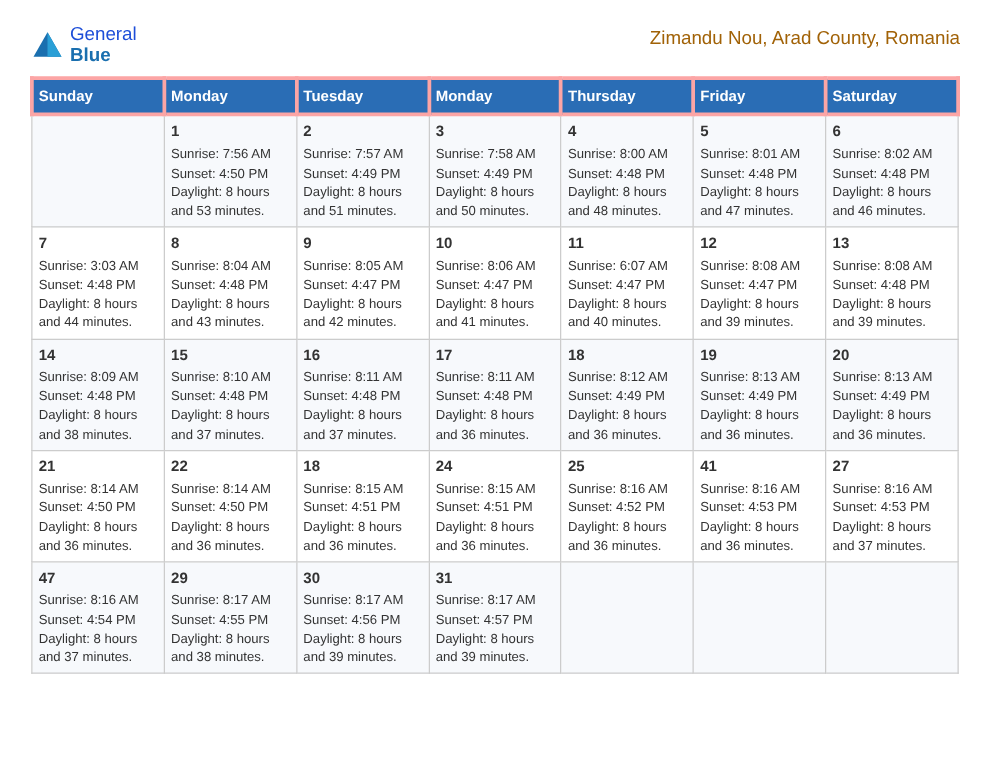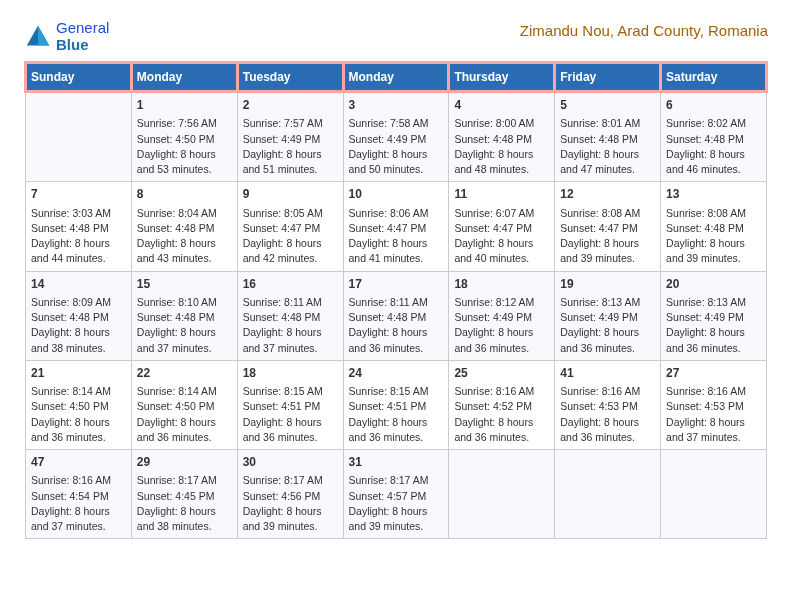--- a/index.html
+++ b/index.html
@@ -218,21 +218,21 @@
         </td>
         <td>
           <div class="day-cell-content"><span class="day-number">27</span><span>Sunrise: 8:16 AM</span><br><span>Sunset: 4:53 PM</span><br><span>Daylight: 8 hours and 37 minutes.</span></div>
         </td>
       </tr>
       <tr>
         <td>
           <div class="day-cell-content"><span class="day-number">47</span><span>Sunrise: 8:16 AM</span><br><span>Sunset: 4:54 PM</span><br><span>Daylight: 8 hours and 37 minutes.</span></div>
         </td>
         <td>
-          <div class="day-cell-content"><span class="day-number">29</span><span>Sunrise: 8:17 AM</span><br><span>Sunset: 4:45 PM</span><br><span>Daylight: 8 hours and 38 minutes.</span></div>
+          <div class="day-cell-content"><span class="day-number">29</span><span>Sunrise: 8:17 AM</span><br><span>Sunset: 4:55 PM</span><br><span>Daylight: 8 hours and 38 minutes.</span></div>
         </td>
         <td>
           <div class="day-cell-content"><span class="day-number">30</span><span>Sunrise: 8:17 AM</span><br><span>Sunset: 4:56 PM</span><br><span>Daylight: 8 hours and 39 minutes.</span></div>
         </td>
         <td>
           <div class="day-cell-content"><span class="day-number">31</span><span>Sunrise: 8:17 AM</span><br><span>Sunset: 4:57 PM</span><br><span>Daylight: 8 hours and 39 minutes.</span></div>
         </td>
         <td class="empty-cell"></td>
         <td class="empty-cell"></td>
         <td class="empty-cell"></td>

